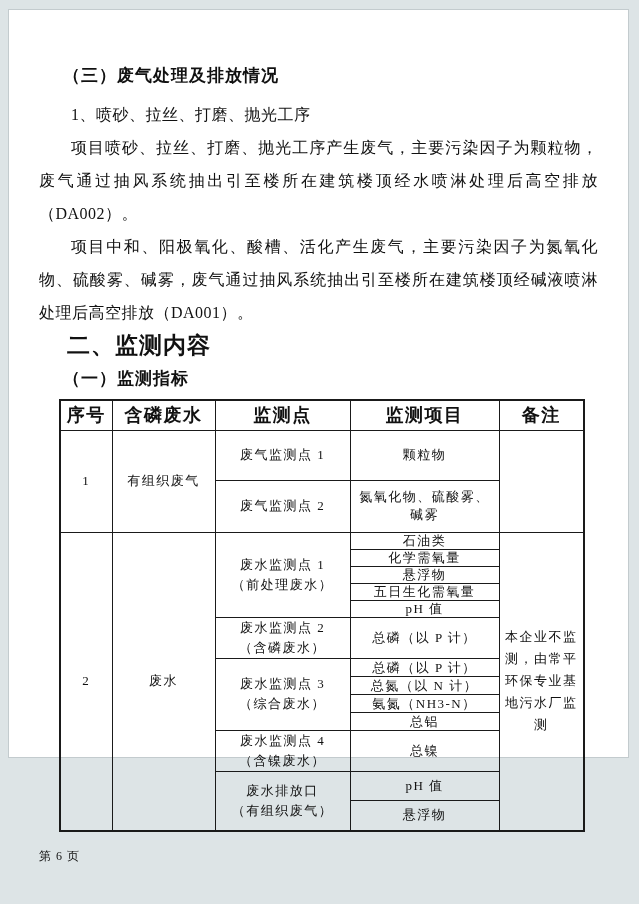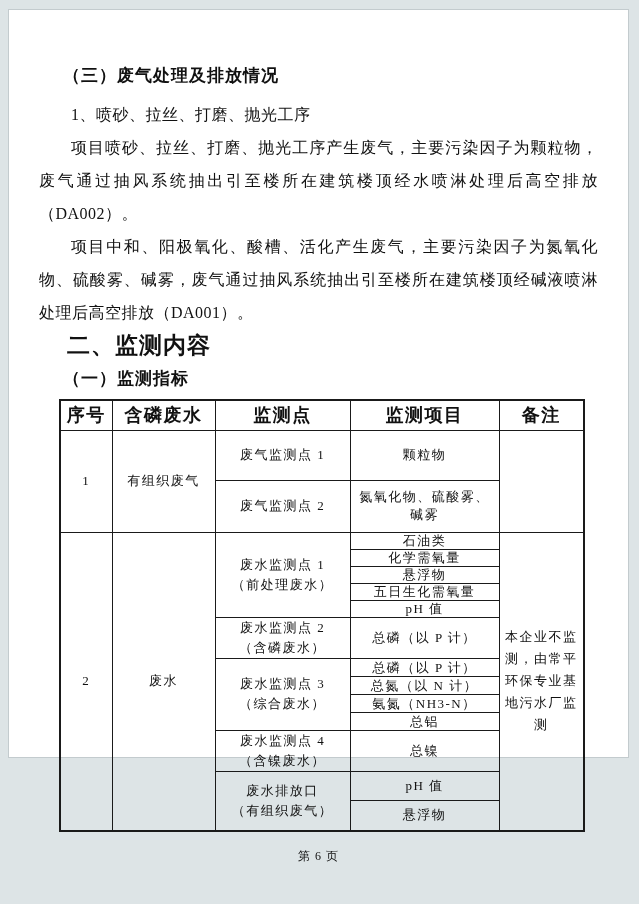--- a/index.html
+++ b/index.html
@@ -90,21 +90,21 @@
   .r-s1   { height: 17px; }
   .r-p2   { height: 34px; padding-left: 24px; }
   .r-s2   { height: 18px; }
   .r-ni   { height: 30px; }
   .r-ph   { height: 29px; }
   .r-ss   { height: 31px; }
   td.small-item { line-height: 15px; font-size: 13px; }
   td.point-cell { line-height: 20px; }
   td.remark-cell { line-height: 22px; padding: 0 5px; letter-spacing: 1px; margin-top: 36px; }
   .footer {
-    text-align: center;
+    text-align: left;
     font-size: 12px;
     margin-top: 16px;
     letter-spacing: 1px;
   }
 </style>
 </head>
 <body>
 
 <div class="page">
   <div class="content">

